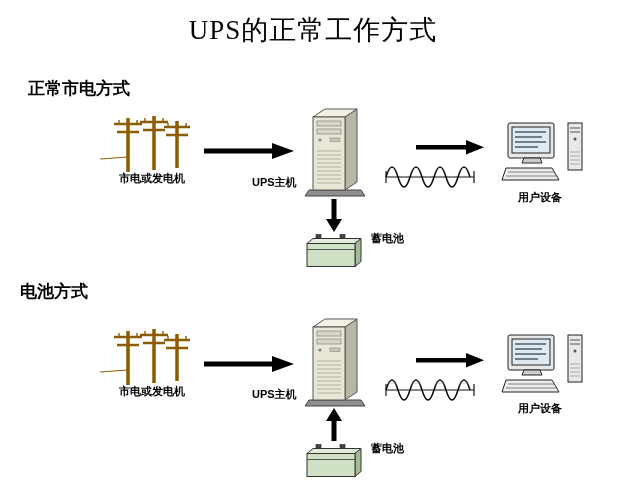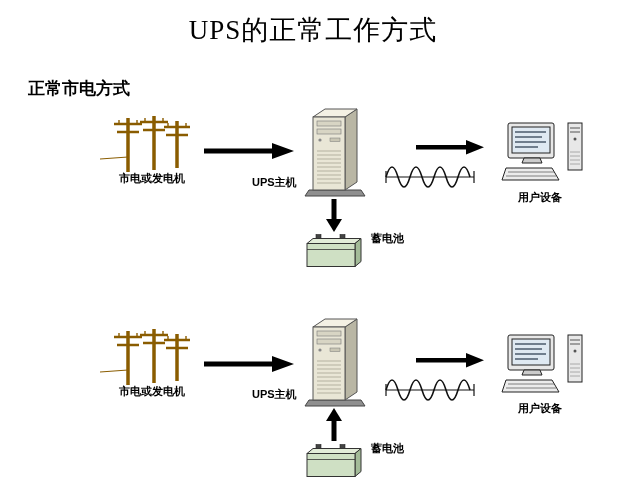--- a/index.html
+++ b/index.html
@@ -180,20 +180,21 @@
         <use href="#sym-arrow-down"></use>
       </svg>
   </div>
   <div class="icon" style="left:303px; top:233px; width:62px; height:35px;">
     <svg viewBox="0 0 62 34">
         <use href="#sym-battery"></use>
       </svg>
   </div>
   <div class="lbl" style="left:371px; top:231px;">蓄电池</div>
 
+  <div class="sec" style="left:20px; top:280px;">电池方式</div>
 
   <div class="icon" style="left:100px; top:326px; width:96px; height:64px;">
     <svg viewBox="0 0 96 62">
         <use href="#sym-poles"></use>
       </svg>
   </div>
   <div class="lbl" style="left:119px; top:384px;">市电或发电机</div>
 
   <div class="icon" style="left:204px; top:355px; width:90px; height:18px;">
     <svg viewBox="0 0 90 18">

